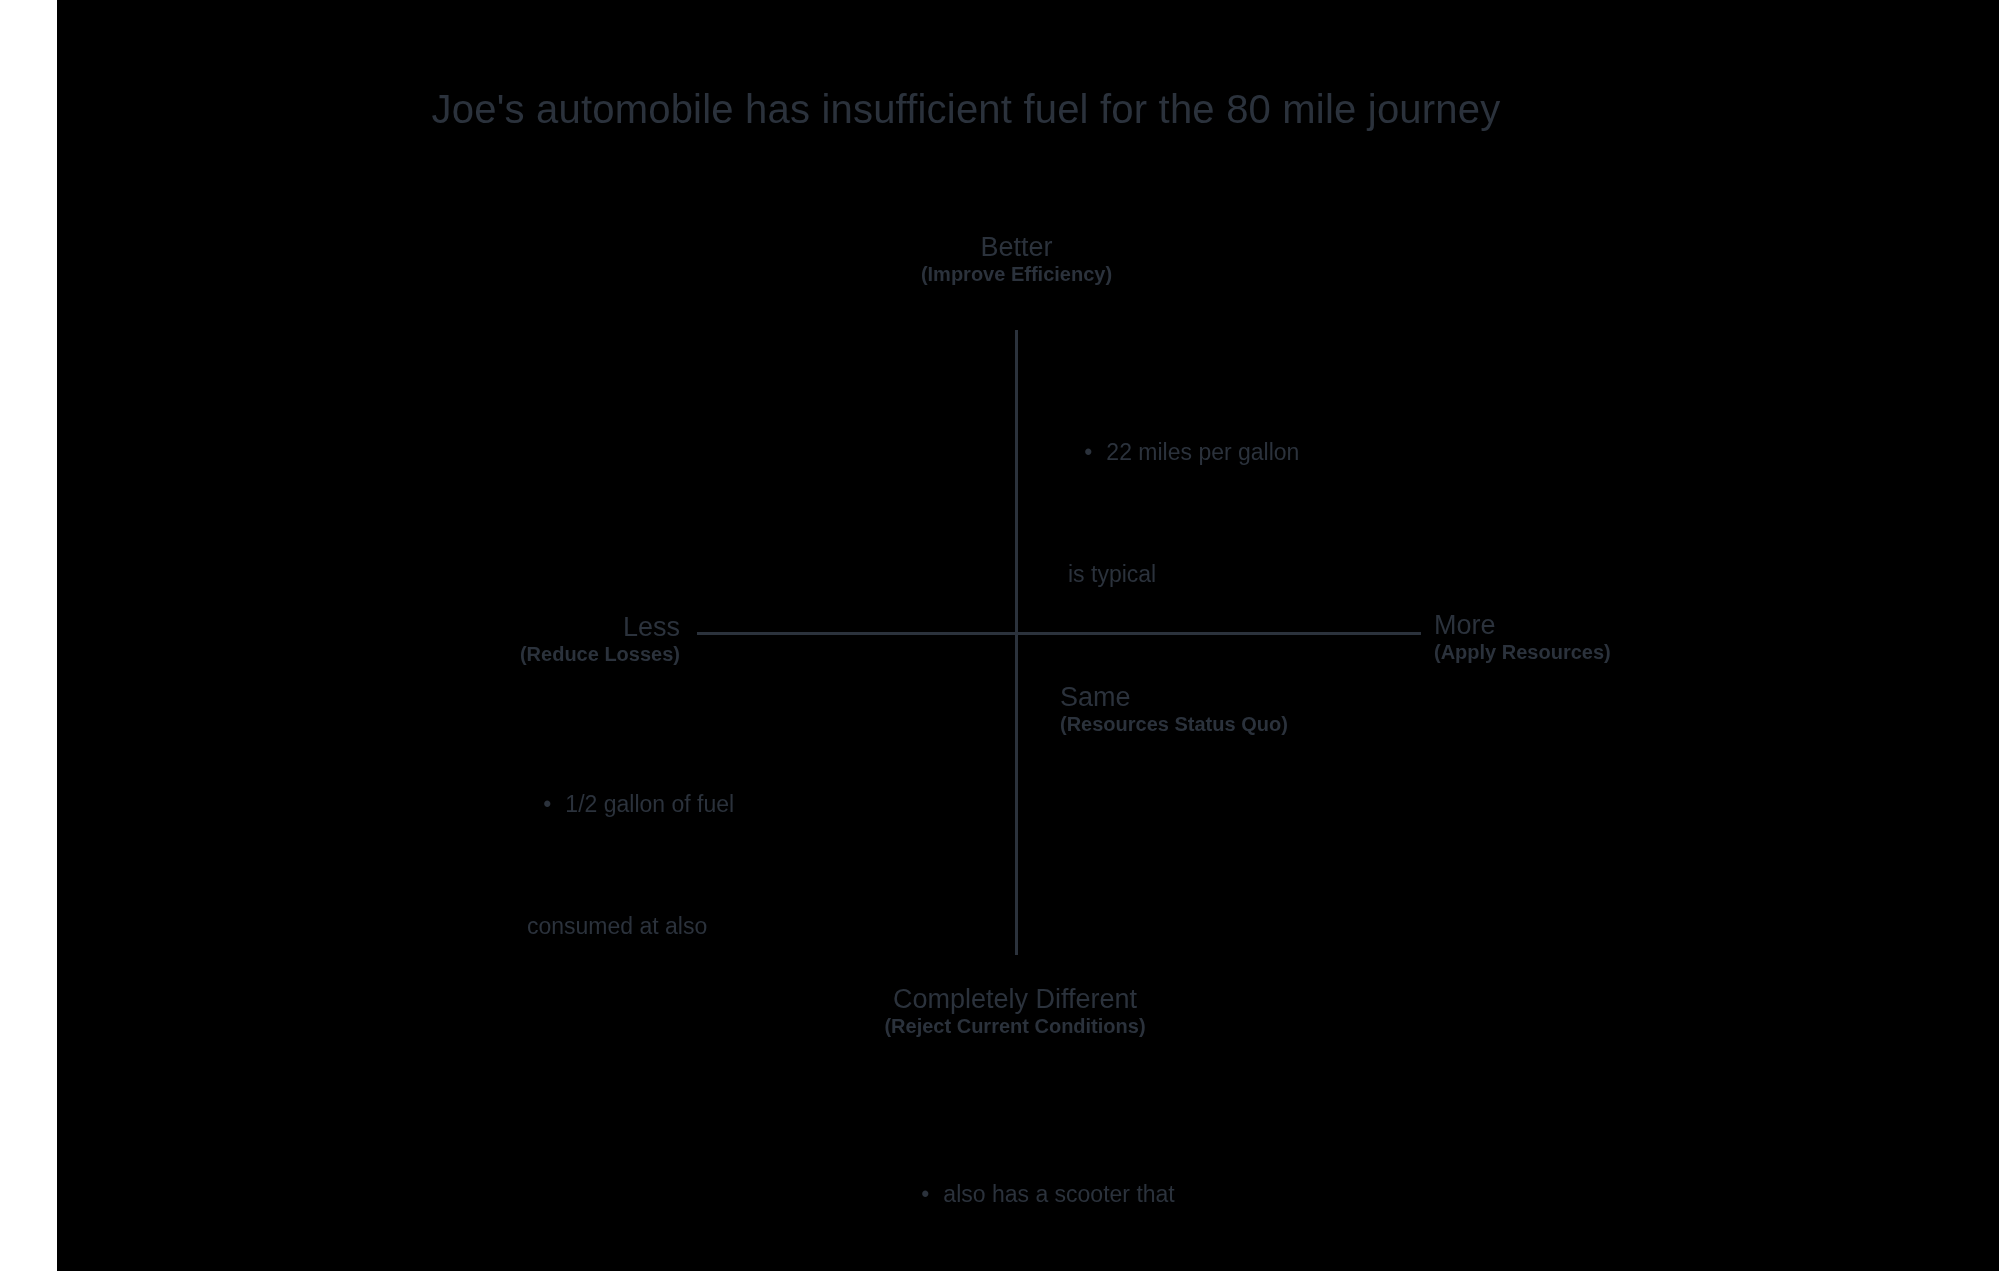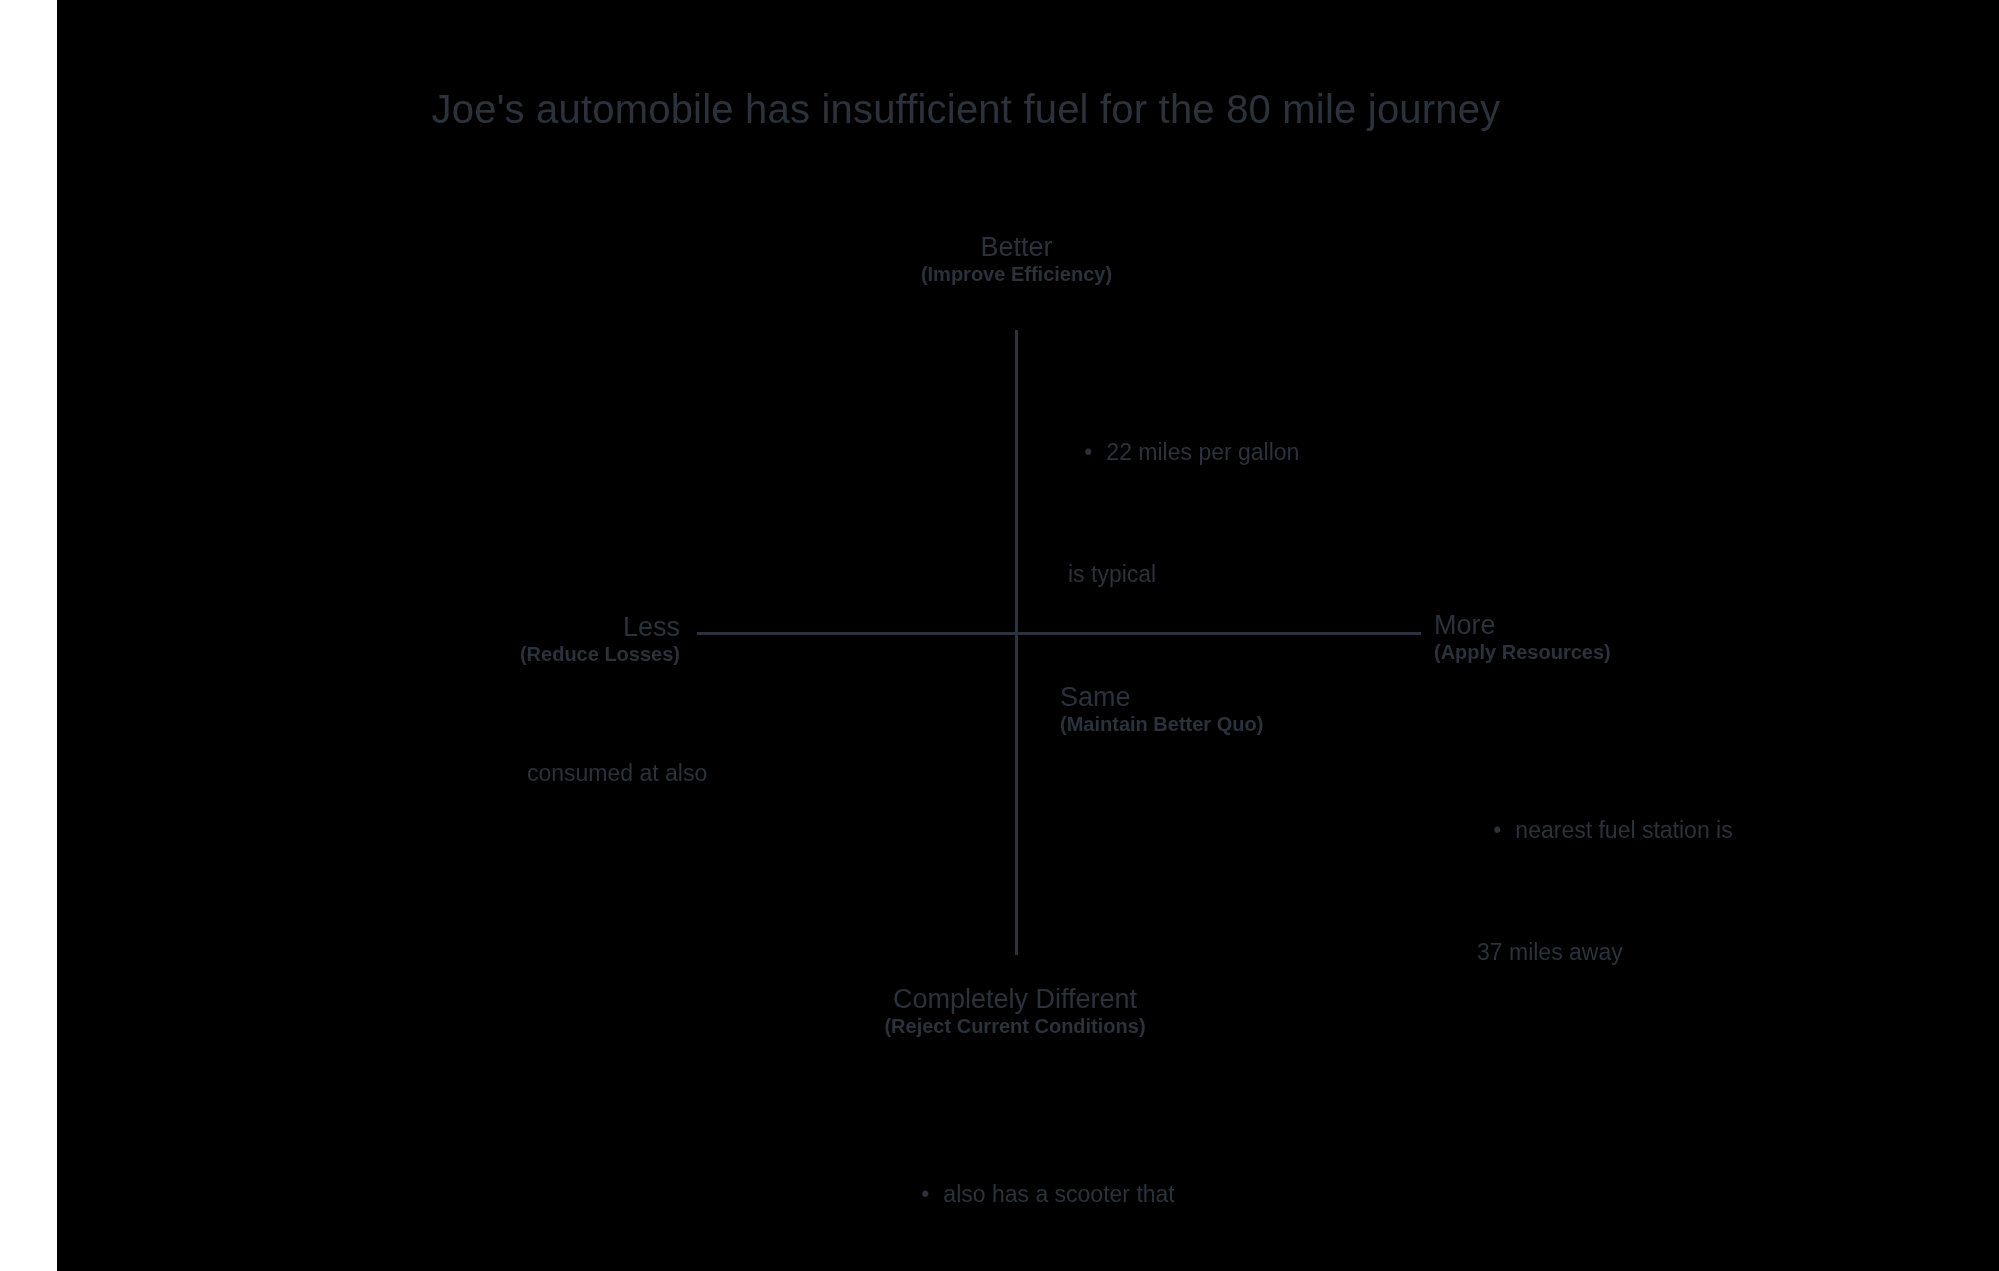--- a/index.html
+++ b/index.html
@@ -139,45 +139,42 @@
     <div class="sub">(Apply Resources)</div>
   </div>
 
   <div id="pole-left" class="pole">
     <div class="main">Less</div>
     <div class="sub">(Reduce Losses)</div>
   </div>
 
   <div id="pole-center" class="pole">
     <div class="main">Same</div>
-    <div class="sub">(Maintain Better Quo)</div>
+    <div class="sub">(Resources Status Quo)</div>
   </div>
 
   <div id="pole-bottom" class="pole">
     <div class="main">Completely Different</div>
     <div class="sub">(Reject Current Conditions)</div>
   </div>
 
   <div id="note-top" class="note">
     <span class="bullet-line">
       <span class="dot">•</span><span>22 miles per gallon</span>
     </span>
     <span class="cont">is typical</span>
   </div>
 
   <div id="note-left" class="note">
+    <span class="bullet-line">
+      <span class="dot">•</span><span>1/2 gallon of fuel</span>
+    </span>
     <span class="cont">consumed at also</span>
   </div>
 
-  <div id="note-right" class="note">
-    <span class="bullet-line">
-      <span class="dot">•</span><span>nearest fuel station is</span>
-    </span>
-    <span class="cont">37 miles away</span>
-  </div>
 
 
   <div id="note-bottom" class="note">
     <span class="bullet-line">
       <span class="dot">•</span><span>also has a scooter that</span>
     </span>
     
     
   </div>
 

